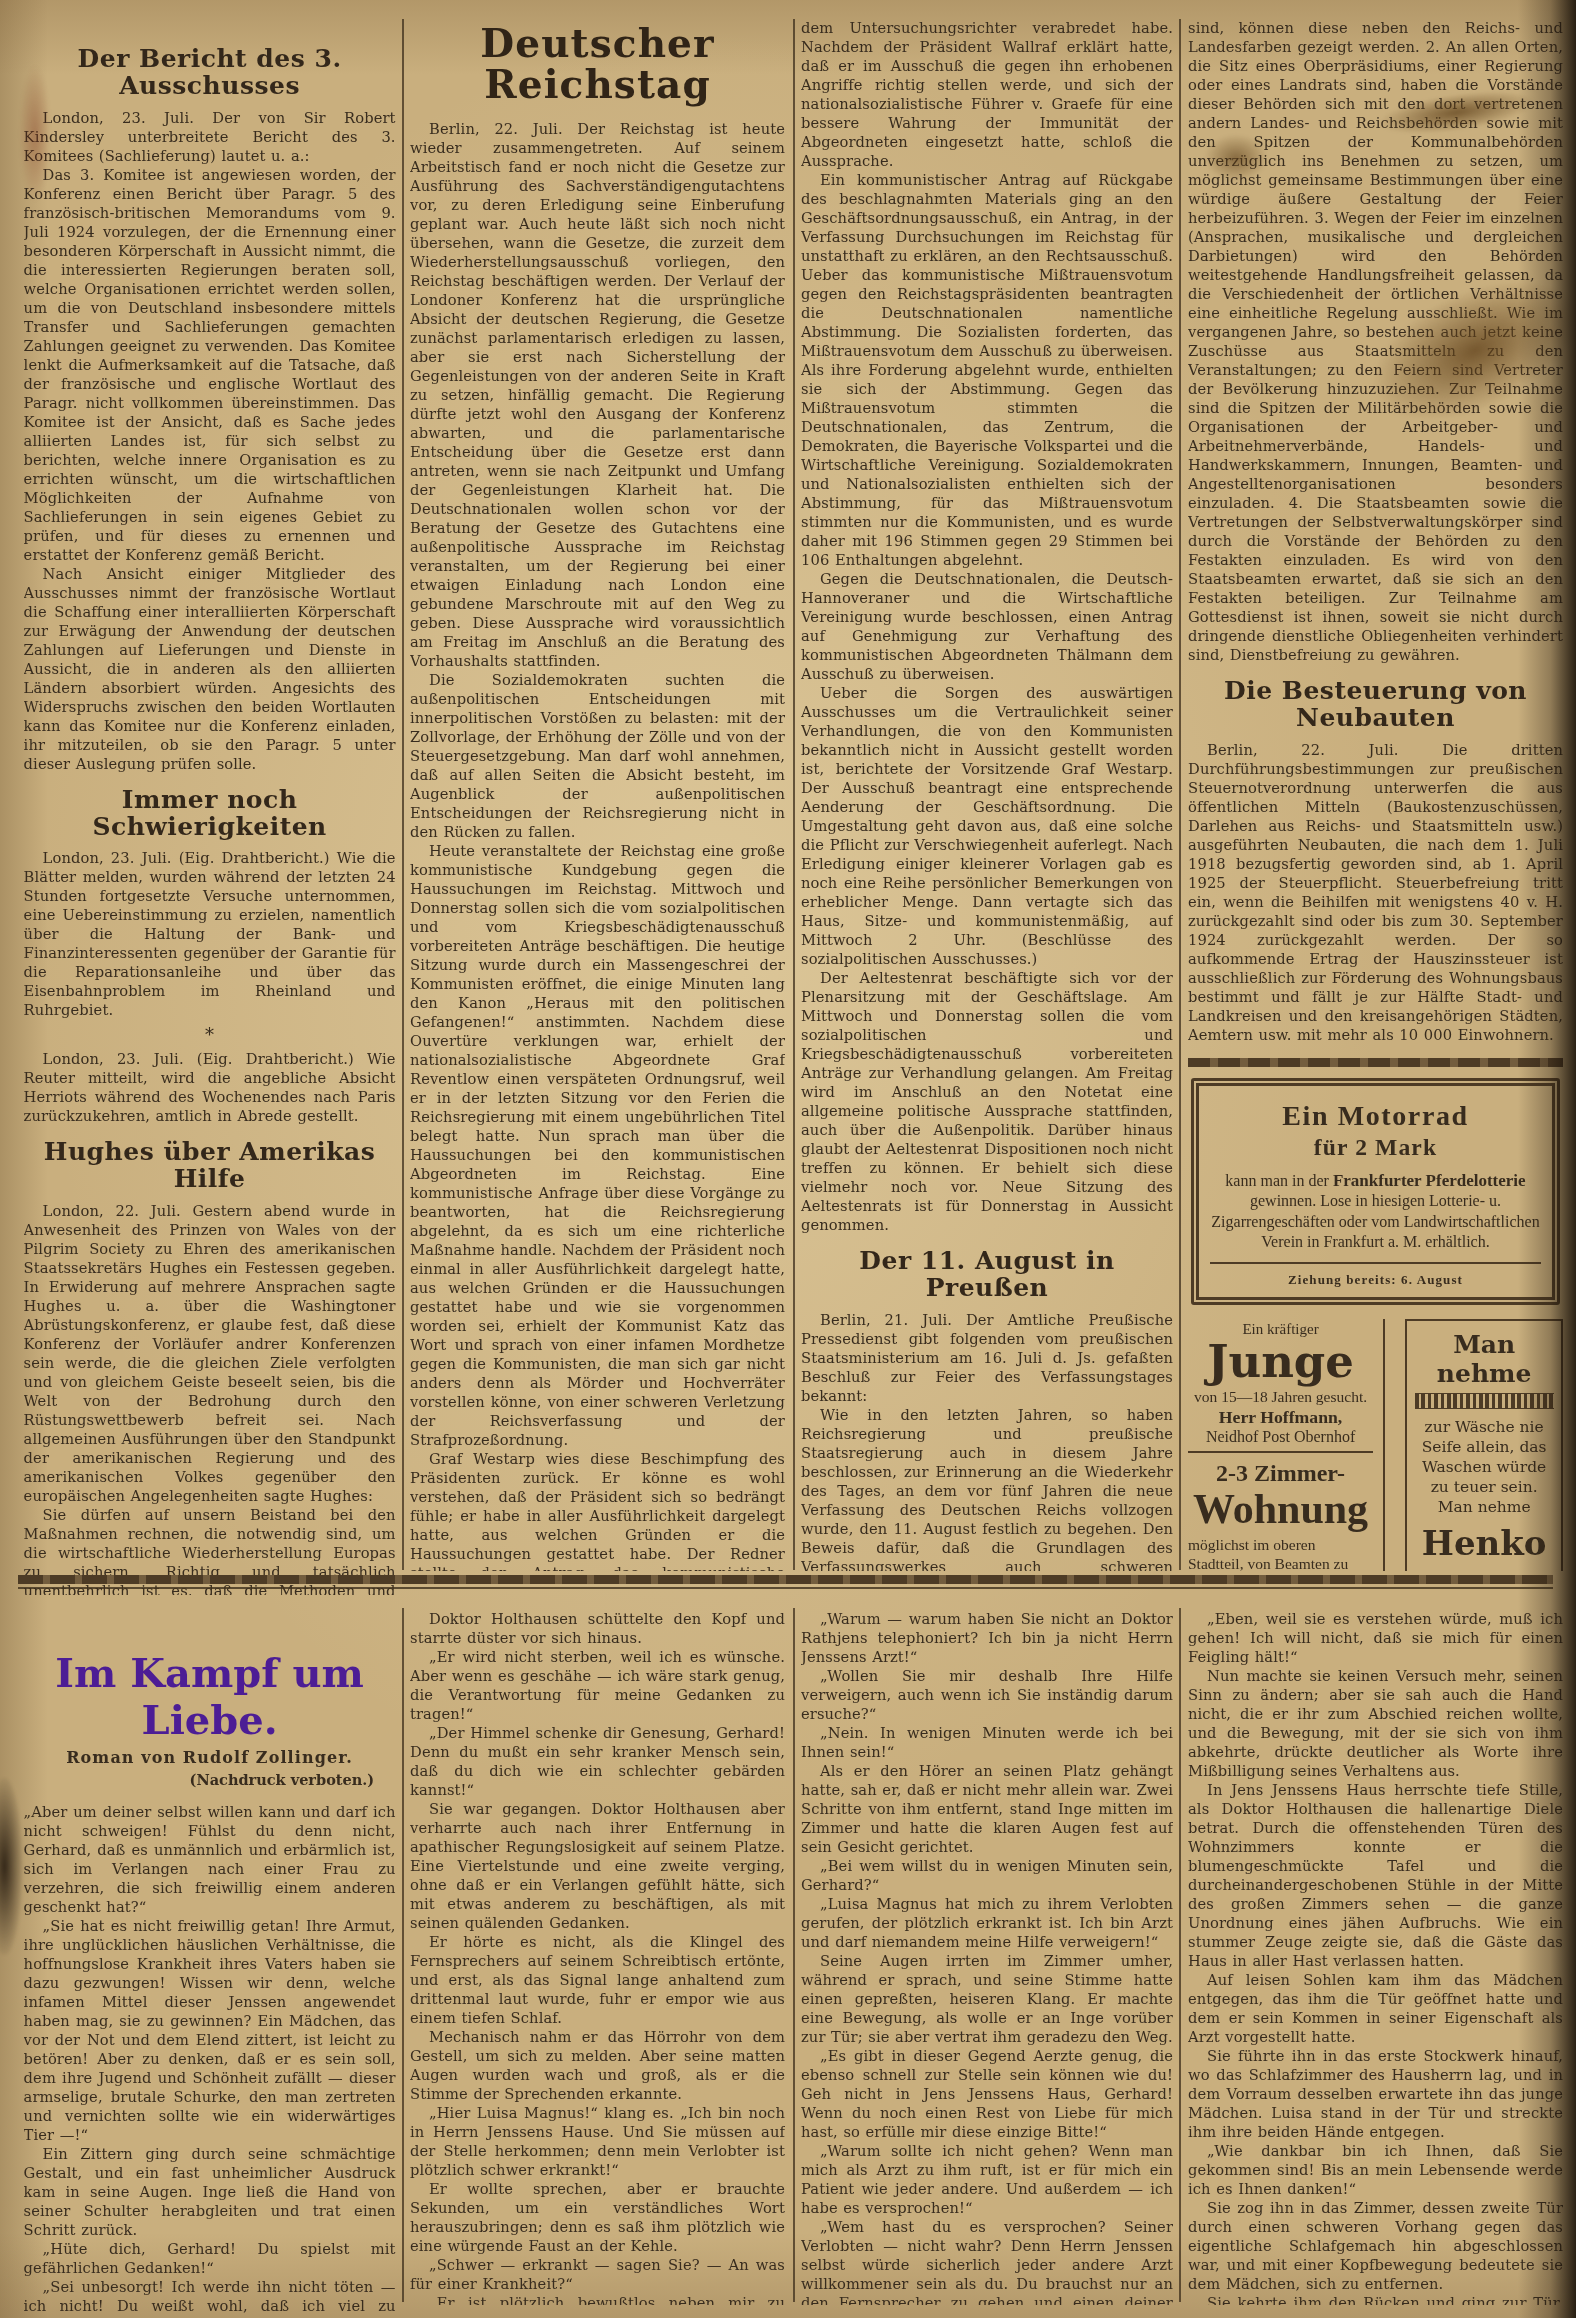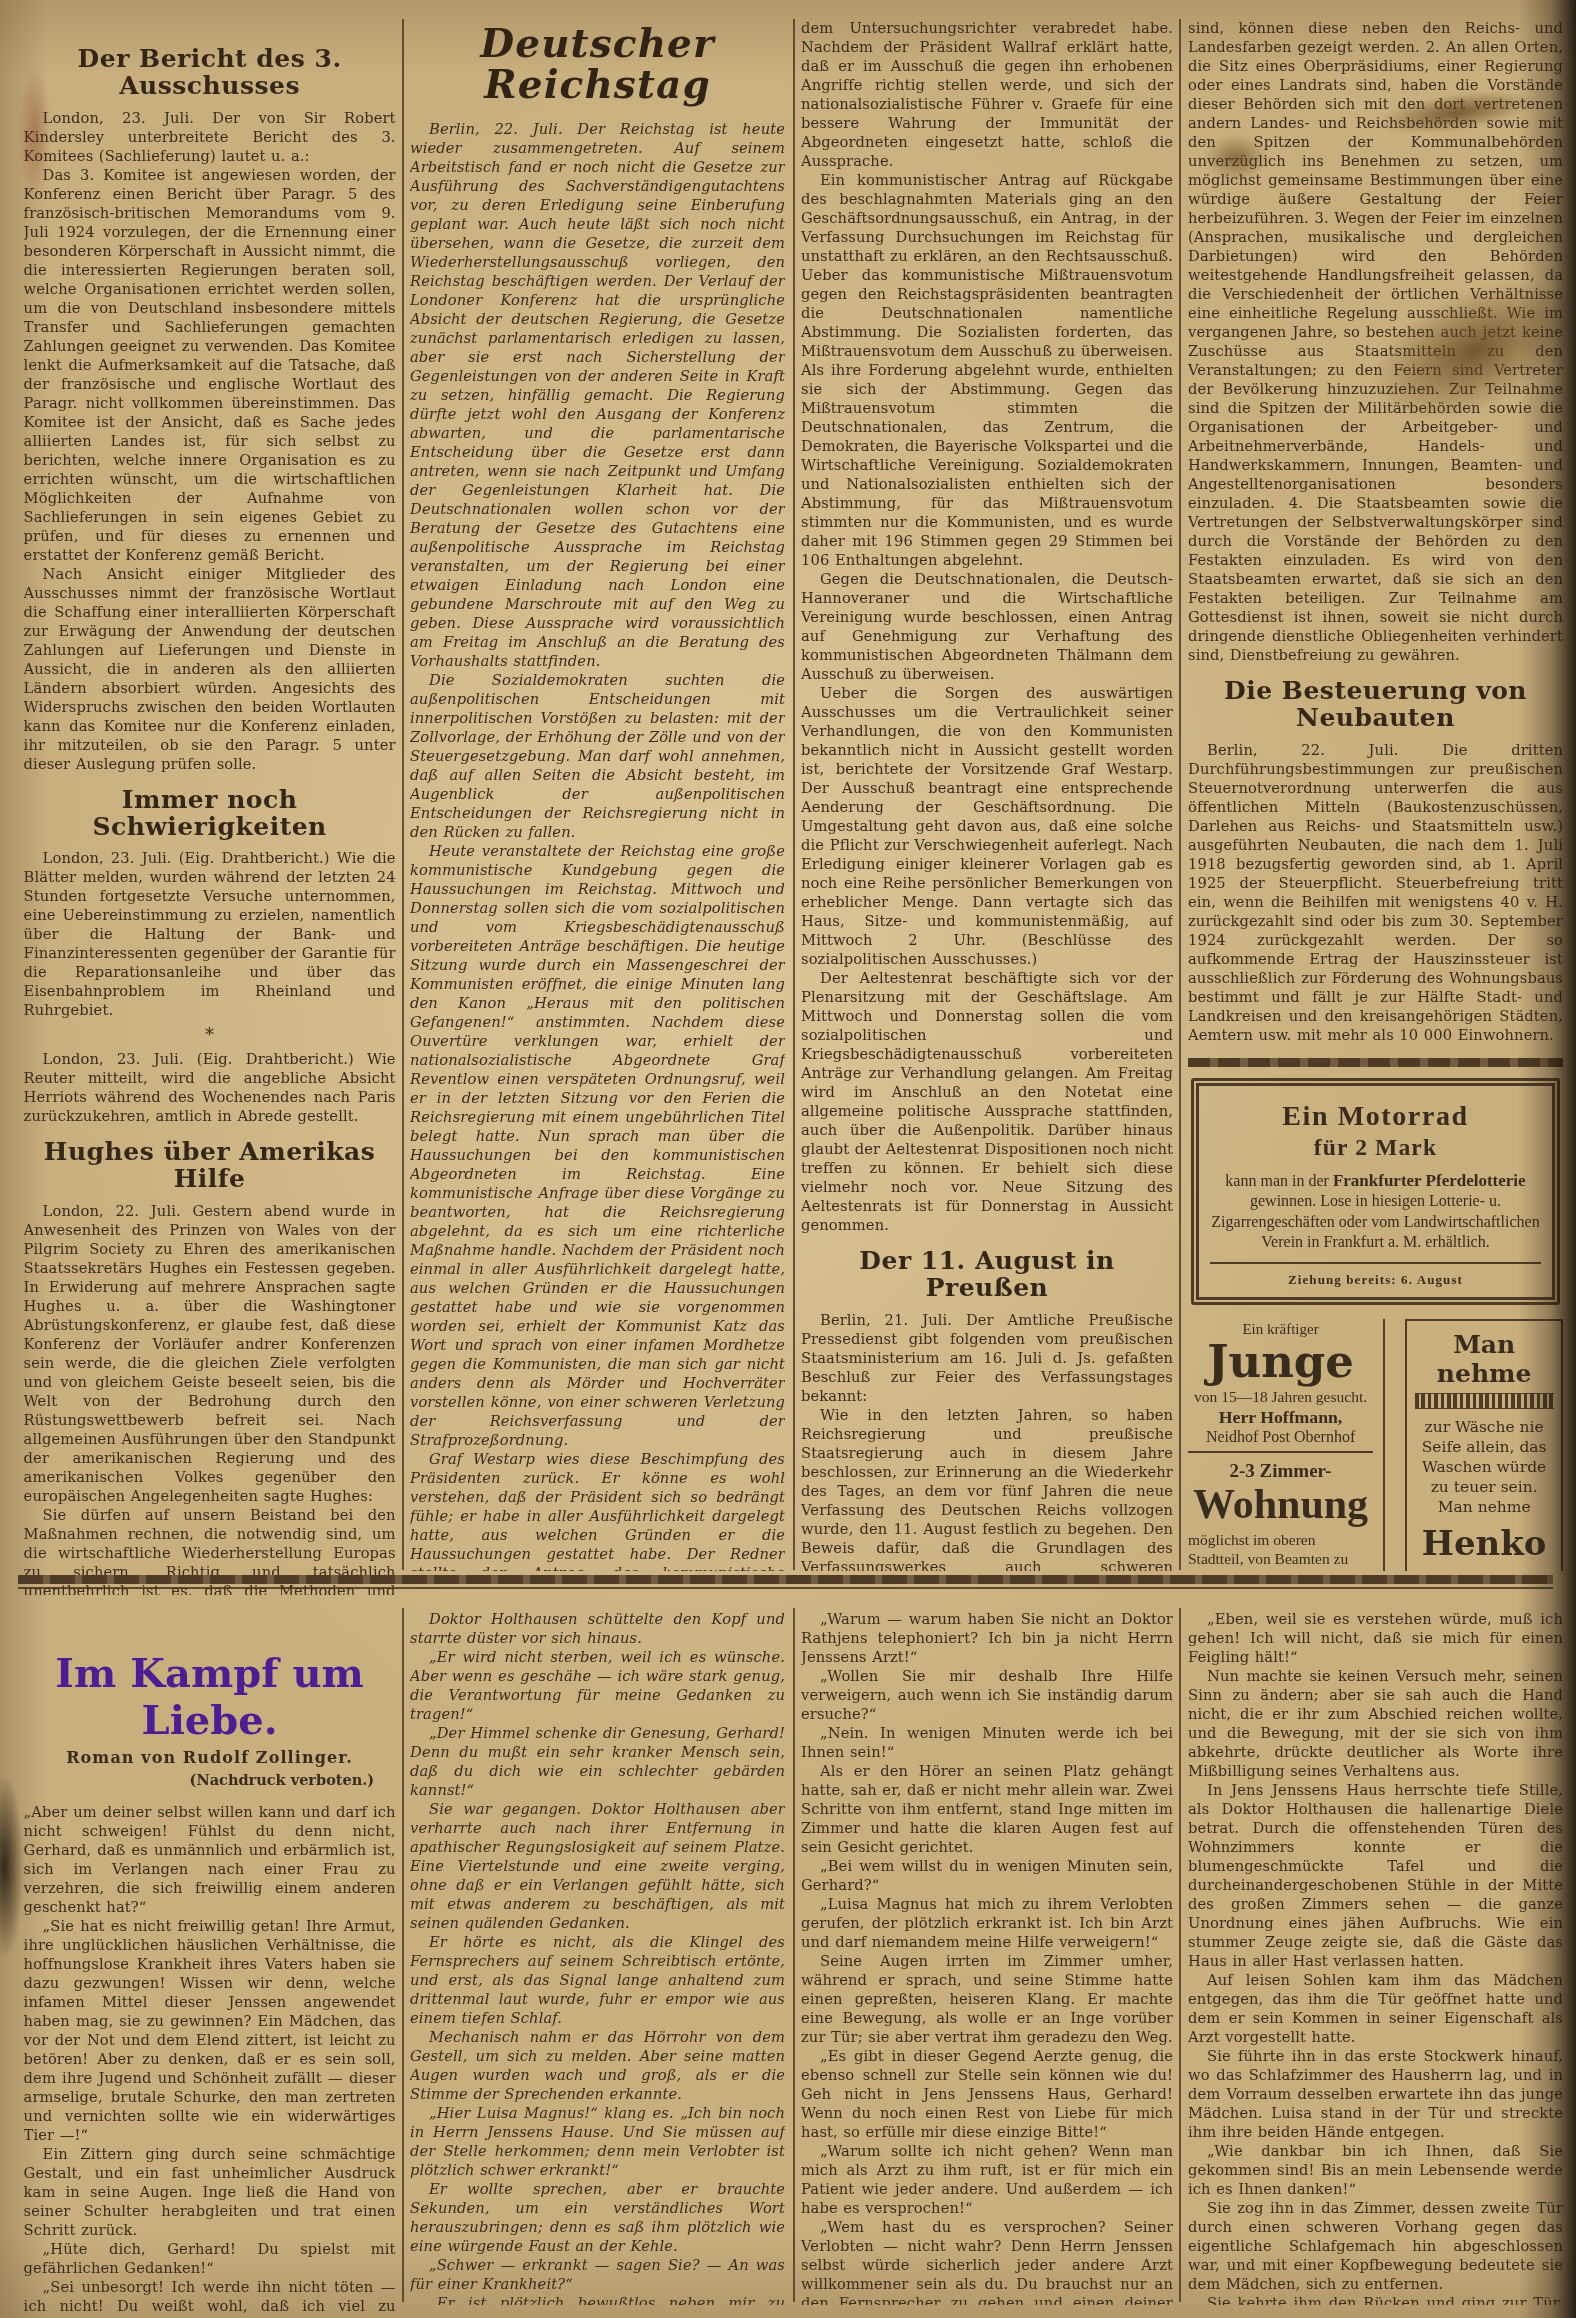--- a/index.html
+++ b/index.html
@@ -29,21 +29,21 @@
   .vr-top{top:19px;height:1551px;}
   .vr-bot{top:1608px;height:694px;}
 
   .section-rule{position:absolute;left:18px;right:23.6px;top:1575px;height:9px;
     background:repeating-linear-gradient(90deg,#4d3b25 0 25px,#735d3e 25px 32px);}
   .section-rule:after{content:"";position:absolute;left:0;right:0;top:12.3px;height:2.1px;background:rgba(62,47,28,.8);}
 
   .col{position:absolute;top:18px;height:1553px;overflow:hidden;text-align:justify;}
   .bcol{position:absolute;top:1609px;height:696px;overflow:hidden;text-align:justify;}
   .c1{left:23.6px;width:372px;margin-top:24px;}
-  .c2{left:410px;width:375px;font-style:italic;}
+  .c2{left:410px;width:375px;}
   .c3{left:801px;width:372px;}
   .c4{left:1188px;width:375px;}
 
   p.p{margin:0;font-size:14.7px;line-height:19px;text-indent:19px;letter-spacing:0.1px;word-spacing:0.8px;}
   p.pn{margin:0;font-size:14.7px;line-height:19px;text-indent:0;letter-spacing:0.1px;word-spacing:0.8px;}
   h2.head{margin:13px 0 8.6px;text-align:center;font-size:25px;line-height:1.08;font-weight:700;color:#33271a;letter-spacing:0.5px;}
   h2.head-first{margin-top:3.2px;}
   h1.masthead{margin:5.4px 0 14px;text-align:center;font-size:39px;line-height:1.05;font-weight:700;color:#30241708;color:#302417;letter-spacing:1.1px;}
   .sep-star{text-align:center;font-size:18px;line-height:23.6px;margin:3.2px 0;}
 
@@ -63,21 +63,21 @@
 
   .classifieds{display:flex;gap:12px;}
   .cl-left{width:54%;padding-right:9.6px;border-right:2.1px solid #4d3b25;text-align:center;font-family:"Liberation Serif", serif;}
   .cl-right{width:46%;padding-left:8.6px;}
   .ad-junge .pre{font-size:15px;margin:2.1px 0 0;}
   .ad-junge .title{font-size:45px;font-weight:700;margin:0;line-height:1.05;font-family:"DejaVu Serif",serif;}
   .ad-junge .body{font-size:15.5px;margin:2.1px 0 1.1px;}
   .ad-junge .contact{font-size:17.7px;font-weight:700;margin:1.1px 0 0;}
   .ad-junge .addr{font-size:16px;margin:0 0 5.4px;}
   .ad-rule{border:none;border-top:2.1px solid #4d3b25;margin:5.4px 0 6.4px;}
-  .ad-wohnung .pre{font-size:19px;font-weight:700;margin:0;}
+  .ad-wohnung .pre{font-size:24px;font-weight:700;margin:0;}
   .ad-wohnung .title{font-size:42px;font-weight:700;margin:0 0 4.3px;line-height:1.05;}
   .ad-wohnung .body{font-size:15.5px;line-height:19px;margin:0 0 5.4px;text-align:left;}
 
   .ad-henko{border:2.7px solid #4d3b25;padding:8.6px 7.5px 7.5px;text-align:center;}
   .ad-henko .hdr{font-size:25px;font-weight:700;margin:0 0 5.4px;}
   .hatch{height:14px;margin:0 0 7.5px;background:repeating-linear-gradient(90deg,#4d3b25 0 3.7px,transparent 3.7px 6.4px);border-top:1.6px solid #4d3b25;border-bottom:1.6px solid #4d3b25;}
   .ad-henko .b1{font-size:15.5px;line-height:20px;margin:0 0 6.4px;}
   .ad-henko .title{font-size:34px;font-weight:700;margin:0 0 4.3px;}
 </style>
 </head>

